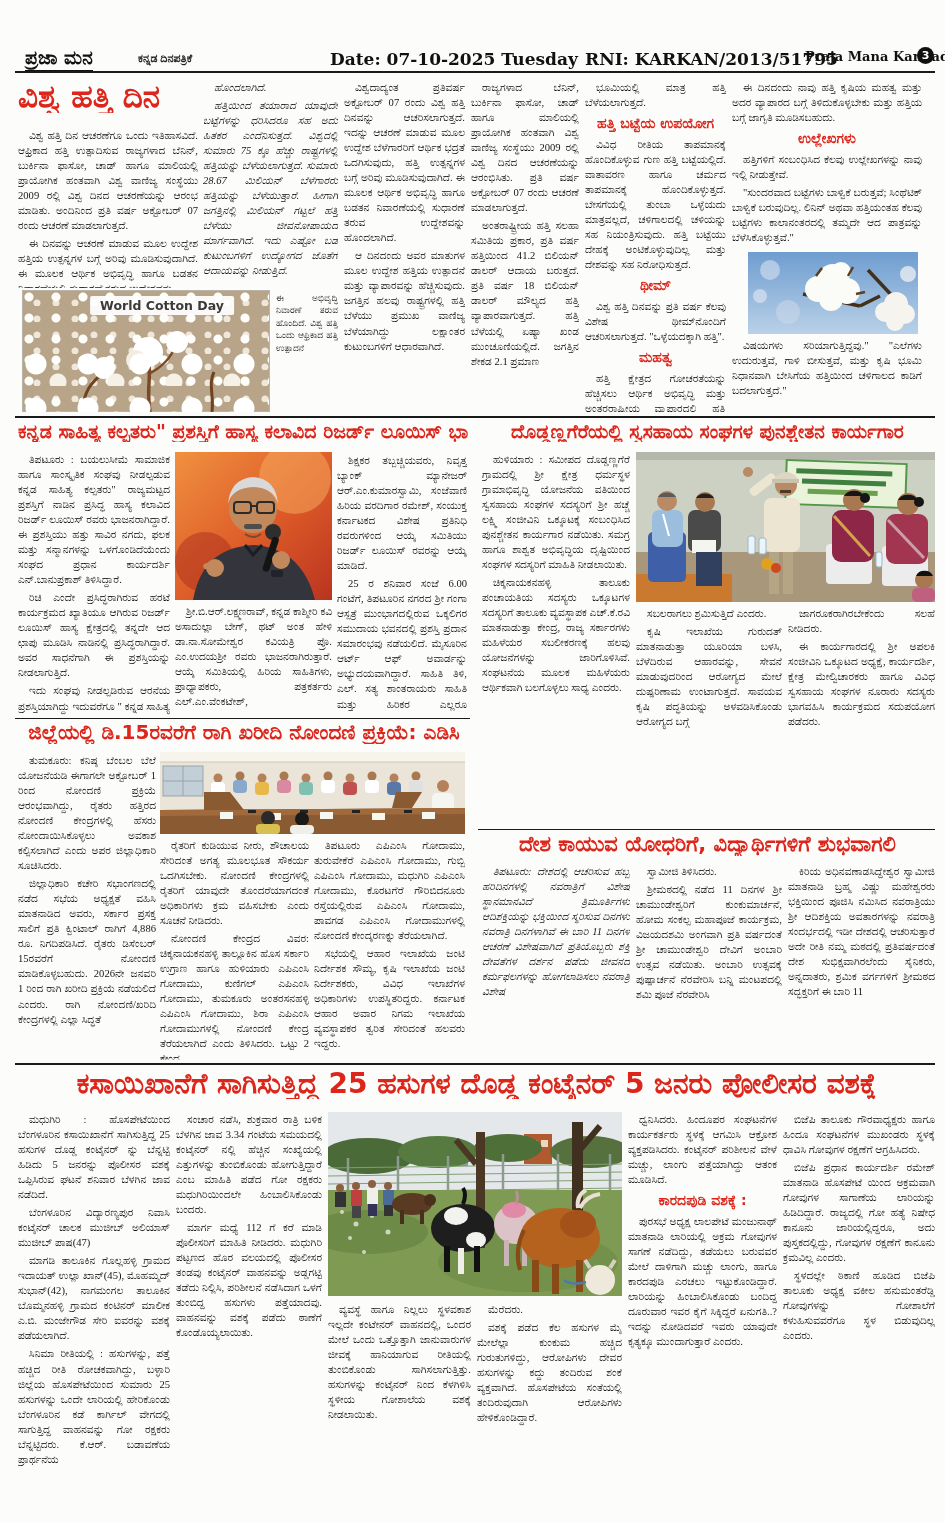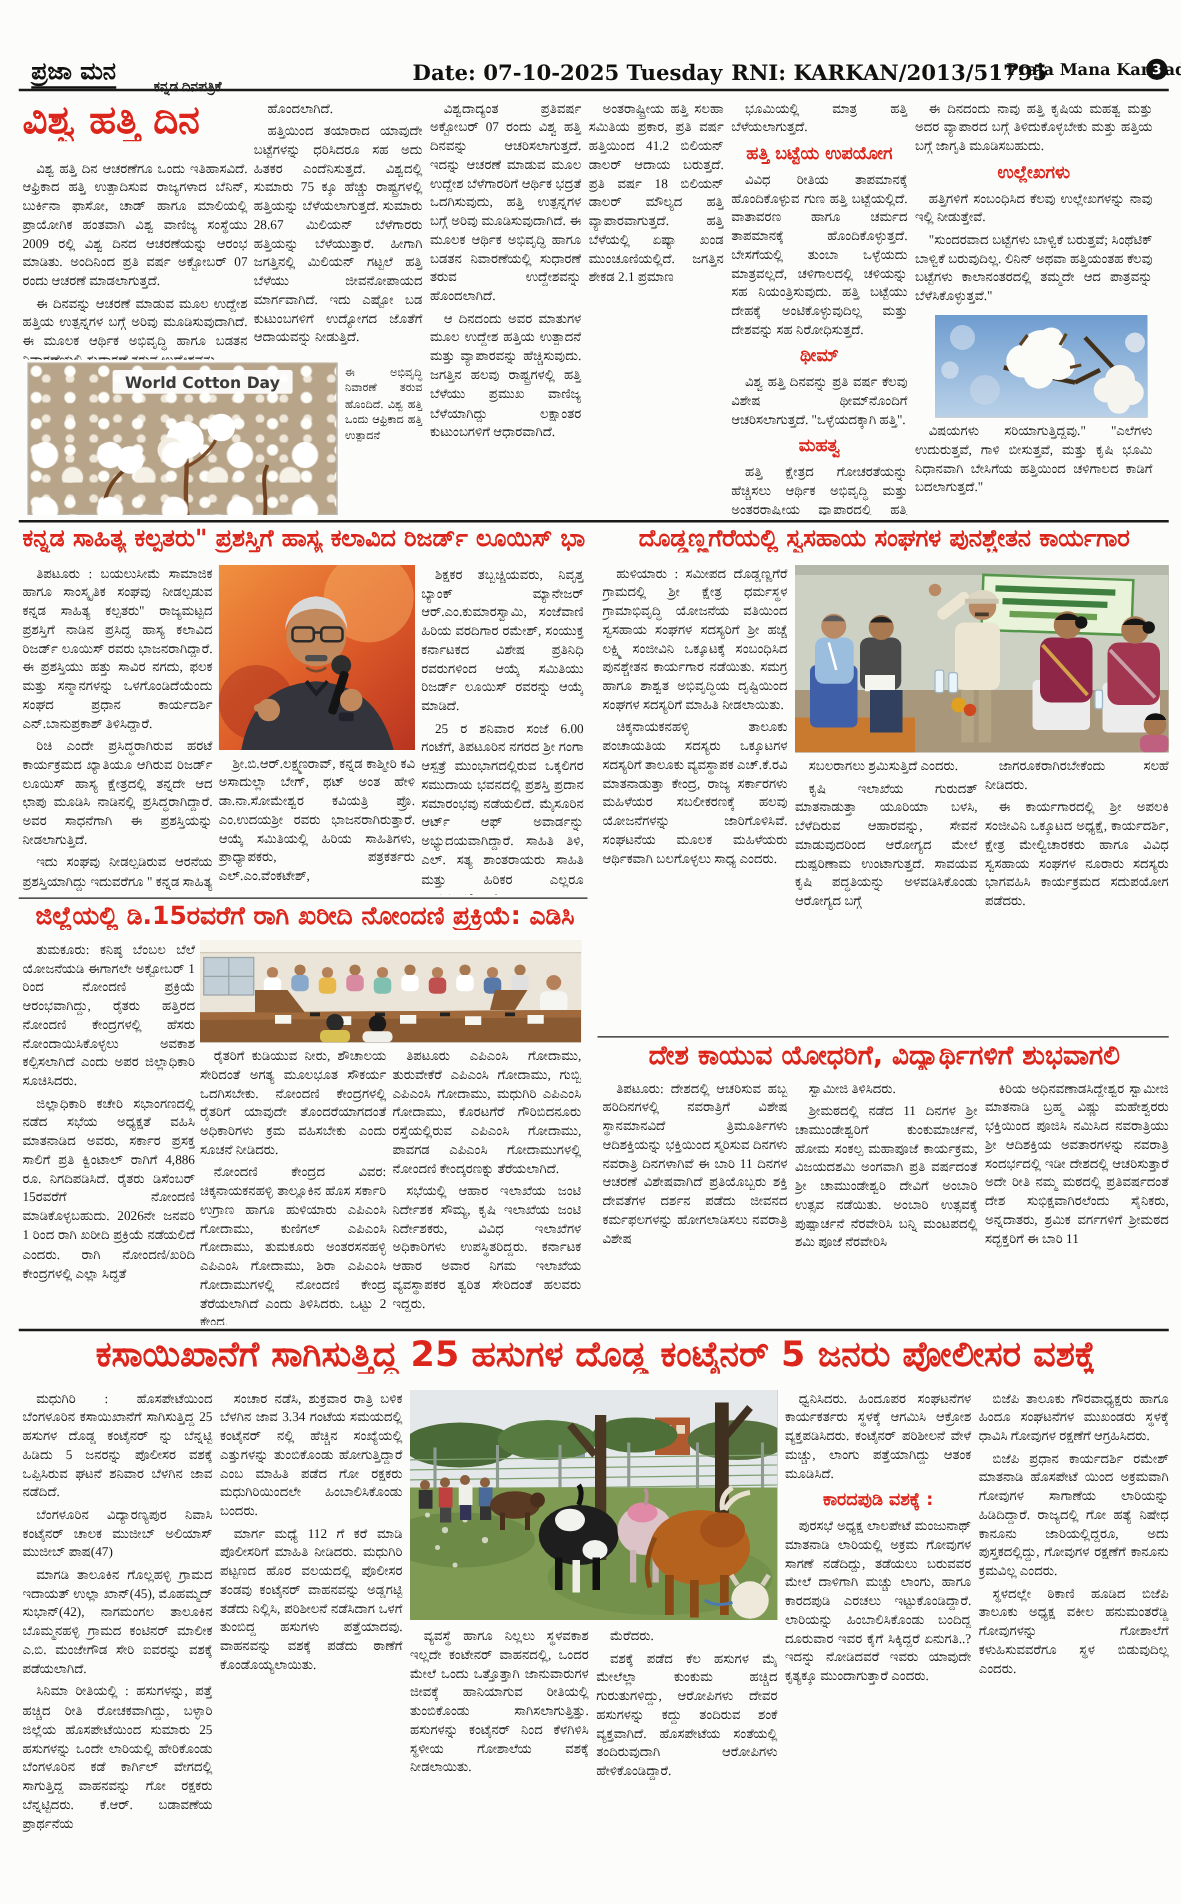--- a/index.html
+++ b/index.html
@@ -46,21 +46,21 @@
     background-size:52px 44px,58px 38px;}
   .wcd-label{position:absolute;top:6px;left:50%;transform:translateX(-50%);
     background:rgba(255,255,255,.93);color:#3a3a3a;font-family:"DejaVu Sans",sans-serif;
     font-weight:bold;font-size:12.5px;padding:2px 10px;border-radius:2px;white-space:nowrap;margin-left:16px;}
 </style>
 </head>
 <body>
 
 <div class="abs" style="left:15px;top:44px;width:920px;height:28px;">
   <span class="abs masthead" style="left:10px;top:2px;">ಪ್ರಜಾ ಮನ</span>
-  <span class="abs tagline" style="left:108px;top:8px;margin-top:12px;">ಕನ್ನಡ ದಿನಪತ್ರಿಕೆ</span>
+  <span class="abs tagline" style="left:123px;top:8px;">ಕನ್ನಡ ದಿನಪತ್ರಿಕೆ</span>
   <span class="abs hmeta" style="left:315px;top:5px;">Date: 07-10-2025 Tuesday</span>
   <span class="abs hmeta" style="left:570px;top:5px;">RNI: KARKAN/2013/51795</span>
   <span class="abs hmeta" style="left:790px;top:5px;font-size:13px;">Praja Mana Kannada daily</span>
   <span class="abs pageno" style="left:902px;top:3px;">3</span>
 </div>
 <div class="abs rule" style="left:15px;top:71px;width:920px;height:2px;"></div>
 
 <div class="abs hl" style="left:18px;top:80px;width:182px;font-size:31px;">ವಿಶ್ವ ಹತ್ತಿ ದಿನ</div>
 <div class="abs col" style="left:18px;top:128px;width:180px;height:160px;">
     <p>ವಿಶ್ವ ಹತ್ತಿ ದಿನ ಆಚರಣೆಗೂ ಒಂದು ಇತಿಹಾಸವಿದೆ. ಆಫ್ರಿಕಾದ ಹತ್ತಿ ಉತ್ಪಾದಿಸುವ ರಾಜ್ಯಗಳಾದ ಬೆನಿನ್, ಬುರ್ಕಿನಾ ಫಾಸೋ, ಚಾಡ್ ಹಾಗೂ ಮಾಲಿಯಲ್ಲಿ ಪ್ರಾಯೋಗಿಕ ಹಂತವಾಗಿ ವಿಶ್ವ ವಾಣಿಜ್ಯ ಸಂಸ್ಥೆಯು 2009 ರಲ್ಲಿ ವಿಶ್ವ ದಿನದ ಆಚರಣೆಯನ್ನು ಆರಂಭ ಮಾಡಿತು. ಅಂದಿನಿಂದ ಪ್ರತಿ ವರ್ಷ ಅಕ್ಟೋಬರ್ 07 ರಂದು ಆಚರಣೆ ಮಾಡಲಾಗುತ್ತದೆ.</p>
@@ -76,29 +76,30 @@
     <circle cx="126" cy="62" r="15" fill="#ffffff"></circle>
       <circle cx="114" cy="70" r="10" fill="#f3ede1"></circle>
     <circle cx="155" cy="52" r="11" fill="#ffffff"></circle>
       <circle cx="82" cy="78" r="11" fill="#ffffff"></circle>
   </svg>
   <div class="cotton-fg"></div>
   <div class="wcd-label">World Cotton Day</div>
 </div>
 <div class="abs col tiny" style="left:276px;top:292px;width:62px;height:120px;">ಈ ಅಭಿವೃದ್ಧಿ ನಿವಾರಣೆ ತರುವ ಹೊಂದಿದೆ. ವಿಶ್ವ ಹತ್ತಿ ಒಂದು ಆಫ್ರಿಕಾದ ಹತ್ತಿ ಉತ್ಪಾದನೆ</div>
 
-<div class="abs col" style="left:203px;top:80px;width:135px;height:206px;">
+<div class="abs col" style="left:203px;top:80px;width:135px;height:206px;font-style:italic;">
     <p>ಹೊಂದಲಾಗಿದೆ.</p>
     <p>ಹತ್ತಿಯಿಂದ ತಯಾರಾದ ಯಾವುದೇ ಬಟ್ಟೆಗಳನ್ನು ಧರಿಸಿದರೂ ಸಹ ಅದು ಹಿತಕರ ಎಂದೆನಿಸುತ್ತದೆ. ವಿಶ್ವದಲ್ಲಿ ಸುಮಾರು 75 ಕ್ಕೂ ಹೆಚ್ಚು ರಾಷ್ಟ್ರಗಳಲ್ಲಿ ಹತ್ತಿಯನ್ನು ಬೆಳೆಯಲಾಗುತ್ತದೆ. ಸುಮಾರು 28.67 ಮಿಲಿಯನ್ ಬೆಳೆಗಾರರು ಹತ್ತಿಯನ್ನು ಬೆಳೆಯುತ್ತಾರೆ. ಹೀಗಾಗಿ ಜಗತ್ತಿನಲ್ಲಿ ಮಿಲಿಯನ್ ಗಟ್ಟಲೆ ಹತ್ತಿ ಬೆಳೆಯು ಜೀವನೋಪಾಯದ ಮಾರ್ಗವಾಗಿದೆ. ಇದು ಎಷ್ಟೋ ಬಡ ಕುಟುಂಬಗಳಿಗೆ ಉದ್ಯೋಗದ ಜೊತೆಗೆ ಆದಾಯವನ್ನು ನೀಡುತ್ತಿದೆ.</p>
   </div>
 <div class="abs col" style="left:344px;top:80px;width:121px;height:332px;">
     <p>ವಿಶ್ವದಾದ್ಯಂತ ಪ್ರತಿವರ್ಷ ಅಕ್ಟೋಬರ್ 07 ರಂದು ವಿಶ್ವ ಹತ್ತಿ ದಿನವನ್ನು ಆಚರಿಸಲಾಗುತ್ತದೆ. ಇದನ್ನು ಆಚರಣೆ ಮಾಡುವ ಮೂಲ ಉದ್ದೇಶ ಬೆಳೆಗಾರರಿಗೆ ಆರ್ಥಿಕ ಭದ್ರತೆ ಒದಗಿಸುವುದು, ಹತ್ತಿ ಉತ್ಪನ್ನಗಳ ಬಗ್ಗೆ ಅರಿವು ಮೂಡಿಸುವುದಾಗಿದೆ. ಈ ಮೂಲಕ ಆರ್ಥಿಕ ಅಭಿವೃದ್ಧಿ ಹಾಗೂ ಬಡತನ ನಿವಾರಣೆಯಲ್ಲಿ ಸುಧಾರಣೆ ತರುವ ಉದ್ದೇಶವನ್ನು ಹೊಂದಲಾಗಿದೆ.</p>
     <p>ಆ ದಿನದಂದು ಅವರ ಮಾತುಗಳ ಮೂಲ ಉದ್ದೇಶ ಹತ್ತಿಯ ಉತ್ಪಾದನೆ ಮತ್ತು ವ್ಯಾಪಾರವನ್ನು ಹೆಚ್ಚಿಸುವುದು. ಜಗತ್ತಿನ ಹಲವು ರಾಷ್ಟ್ರಗಳಲ್ಲಿ ಹತ್ತಿ ಬೆಳೆಯು ಪ್ರಮುಖ ವಾಣಿಜ್ಯ ಬೆಳೆಯಾಗಿದ್ದು ಲಕ್ಷಾಂತರ ಕುಟುಂಬಗಳಿಗೆ ಆಧಾರವಾಗಿದೆ.</p>
   </div>
 <div class="abs col" style="left:471px;top:80px;width:108px;height:332px;">
+    <p>ರಾಜ್ಯಗಳಾದ ಬೆನಿನ್, ಬುರ್ಕಿನಾ ಫಾಸೋ, ಚಾಡ್ ಹಾಗೂ ಮಾಲಿಯಲ್ಲಿ ಪ್ರಾಯೋಗಿಕ ಹಂತವಾಗಿ ವಿಶ್ವ ವಾಣಿಜ್ಯ ಸಂಸ್ಥೆಯು 2009 ರಲ್ಲಿ ವಿಶ್ವ ದಿನದ ಆಚರಣೆಯನ್ನು ಆರಂಭಿಸಿತು. ಪ್ರತಿ ವರ್ಷ ಅಕ್ಟೋಬರ್ 07 ರಂದು ಆಚರಣೆ ಮಾಡಲಾಗುತ್ತದೆ.</p>
     <p>ಅಂತರಾಷ್ಟ್ರೀಯ ಹತ್ತಿ ಸಲಹಾ ಸಮಿತಿಯ ಪ್ರಕಾರ, ಪ್ರತಿ ವರ್ಷ ಹತ್ತಿಯಿಂದ 41.2 ಬಿಲಿಯನ್ ಡಾಲರ್ ಆದಾಯ ಬರುತ್ತದೆ. ಪ್ರತಿ ವರ್ಷ 18 ಬಿಲಿಯನ್ ಡಾಲರ್ ಮೌಲ್ಯದ ಹತ್ತಿ ವ್ಯಾಪಾರವಾಗುತ್ತದೆ. ಹತ್ತಿ ಬೆಳೆಯಲ್ಲಿ ಏಷ್ಯಾ ಖಂಡ ಮುಂಚೂಣಿಯಲ್ಲಿದೆ. ಜಗತ್ತಿನ ಶೇಕಡ 2.1 ಪ್ರಮಾಣ</p>
   </div>
 <div class="abs col" style="left:585px;top:80px;width:141px;height:332px;">
     <p>ಭೂಮಿಯಲ್ಲಿ ಮಾತ್ರ ಹತ್ತಿ ಬೆಳೆಯಲಾಗುತ್ತದೆ.</p>
     <h4>ಹತ್ತಿ ಬಟ್ಟೆಯ ಉಪಯೋಗ</h4>
     <p>ವಿವಿಧ ರೀತಿಯ ತಾಪಮಾನಕ್ಕೆ ಹೊಂದಿಕೊಳ್ಳುವ ಗುಣ ಹತ್ತಿ ಬಟ್ಟೆಯಲ್ಲಿದೆ. ವಾತಾವರಣ ಹಾಗೂ ಚರ್ಮದ ತಾಪಮಾನಕ್ಕೆ ಹೊಂದಿಕೊಳ್ಳುತ್ತದೆ. ಬೇಸಗೆಯಲ್ಲಿ ತುಂಬಾ ಒಳ್ಳೆಯದು ಮಾತ್ರವಲ್ಲದೆ, ಚಳಿಗಾಲದಲ್ಲಿ ಚಳಿಯನ್ನು ಸಹ ನಿಯಂತ್ರಿಸುವುದು. ಹತ್ತಿ ಬಟ್ಟೆಯು ದೇಹಕ್ಕೆ ಅಂಟಿಕೊಳ್ಳುವುದಿಲ್ಲ ಮತ್ತು ದೇಶವನ್ನು ಸಹ ನಿರೋಧಿಸುತ್ತದೆ.</p>
     <h4>ಥೀಮ್</h4>
     <p>ವಿಶ್ವ ಹತ್ತಿ ದಿನವನ್ನು ಪ್ರತಿ ವರ್ಷ ಕೆಲವು ವಿಶೇಷ ಥೀಮ್‌ನೊಂದಿಗೆ ಆಚರಿಸಲಾಗುತ್ತದೆ. "ಒಳ್ಳೆಯದಕ್ಕಾಗಿ ಹತ್ತಿ".</p>
     <h4>ಮಹತ್ವ</h4>
     <p>ಹತ್ತಿ ಕ್ಷೇತ್ರದ ಗೋಚರತೆಯನ್ನು ಹೆಚ್ಚಿಸಲು ಆರ್ಥಿಕ ಅಭಿವೃದ್ಧಿ ಮತ್ತು ಅಂತರರಾಷ್ಟ್ರೀಯ ವ್ಯಾಪಾರದಲ್ಲಿ ಹತ್ತಿ ವಹಿಸುವ ಪಾತ್ರದ ಬಗ್ಗೆ ಜಾಗೃತಿ ಮೂಡಿಸಲು ವಿಶ್ವ ಹತ್ತಿ ದಿನವನ್ನು ಆಚರಿಸಲಾಗುತ್ತದೆ. ಹತ್ತಿ ಮತ್ತು ಹತ್ತಿ ಸಂಬಂಧಿತ ಉತ್ಪನ್ನಗಳ ಬಗ್ಗೆ ಜಾಗೃತಿ ಮೂಡಿಸಲು ಮತ್ತು ಹತ್ತಿಯ ಅಂತರಾಷ್ಟ್ರೀಯ ವ್ಯಾಪಾರವನ್ನು, ಉತ್ತೇಜಿಸಲು ಈ ದಿನವನ್ನು, ವಾರ್ಷಿಕವಾಗಿ ಆಚರಿಸಲಾಗುತ್ತದೆ.</p>
@@ -356,21 +357,21 @@
     <p>ರೈತರಿಗೆ ಕುಡಿಯುವ ನೀರು, ಶೌಚಾಲಯ ಸೇರಿದಂತೆ ಅಗತ್ಯ ಮೂಲಭೂತ ಸೌಕರ್ಯ ಒದಗಿಸಬೇಕು. ನೋಂದಣಿ ಕೇಂದ್ರಗಳಲ್ಲಿ ರೈತರಿಗೆ ಯಾವುದೇ ತೊಂದರೆಯಾಗದಂತೆ ಅಧಿಕಾರಿಗಳು ಕ್ರಮ ವಹಿಸಬೇಕು ಎಂದು ಸೂಚನೆ ನೀಡಿದರು.</p>
     <p>ನೋಂದಣಿ ಕೇಂದ್ರದ ವಿವರ: ಚಿಕ್ಕನಾಯಕನಹಳ್ಳಿ ತಾಲ್ಲೂಕಿನ ಹೊಸ ಸರ್ಕಾರಿ ಉಗ್ರಾಣ ಹಾಗೂ ಹುಳಿಯಾರು ಎಪಿಎಂಸಿ ಗೋದಾಮು, ಕುಣಿಗಲ್ ಎಪಿಎಂಸಿ ಗೋದಾಮು, ತುಮಕೂರು ಅಂತರಸನಹಳ್ಳಿ ಎಪಿಎಂಸಿ ಗೋದಾಮು, ಶಿರಾ ಎಪಿಎಂಸಿ ಗೋದಾಮುಗಳಲ್ಲಿ ನೋಂದಣಿ ಕೇಂದ್ರ ತೆರೆಯಲಾಗಿದೆ ಎಂದು ತಿಳಿಸಿದರು. ಒಟ್ಟು 2 ಕೇಂದ್ರ,</p>
   </div>
 <div class="abs col" style="left:314px;top:838px;width:151px;height:222px;">
     <p>ತಿಪಟೂರು ಎಪಿಎಂಸಿ ಗೋದಾಮು, ತುರುವೇಕೆರೆ ಎಪಿಎಂಸಿ ಗೋದಾಮು, ಗುಬ್ಬಿ ಎಪಿಎಂಸಿ ಗೋದಾಮು, ಮಧುಗಿರಿ ಎಪಿಎಂಸಿ ಗೋದಾಮು, ಕೊರಟಗೆರೆ ಗೌರಿಬಿದನೂರು ರಸ್ತೆಯಲ್ಲಿರುವ ಎಪಿಎಂಸಿ ಗೋದಾಮು, ಪಾವಗಡ ಎಪಿಎಂಸಿ ಗೋದಾಮುಗಳಲ್ಲಿ ನೋಂದಣಿ ಕೇಂದ್ಕರಣಕ್ನು ತೆರೆಯಲಾಗಿದೆ.</p>
     <p>ಸಭೆಯಲ್ಲಿ ಆಹಾರ ಇಲಾಖೆಯ ಜಂಟಿ ನಿರ್ದೇಶಕ ಸೌಮ್ಯ, ಕೃಷಿ ಇಲಾಖೆಯ ಜಂಟಿ ನಿರ್ದೇಶಕರು, ವಿವಿಧ ಇಲಾಖೆಗಳ ಅಧಿಕಾರಿಗಳು ಉಪಸ್ಥಿತರಿದ್ದರು. ಕರ್ನಾಟಕ ಆಹಾರ ಅವಾರ ನಿಗಮ ಇಲಾಖೆಯ ವ್ಯವಸ್ಥಾಪಕರ ತ್ವರಿತ ಸೇರಿದಂತೆ ಹಲವರು ಇದ್ದರು.</p>
   </div>
 
 <div class="abs rule" style="left:478px;top:829px;width:457px;height:1px;"></div>
 <div class="abs hl center" style="left:480px;top:833px;width:455px;font-size:21px;">ದೇಶ ಕಾಯುವ ಯೋಧರಿಗೆ, ವಿದ್ಯಾರ್ಥಿಗಳಿಗೆ ಶುಭವಾಗಲಿ</div>
-<div class="abs col" style="left:482px;top:864px;width:148px;height:198px;">
+<div class="abs col" style="left:482px;top:864px;width:148px;height:198px;font-style:italic;">
     <p>ತಿಪಟೂರು: ದೇಶದಲ್ಲಿ ಆಚರಿಸುವ ಹಬ್ಬ ಹರಿದಿನಗಳಲ್ಲಿ ನವರಾತ್ರಿಗೆ ವಿಶೇಷ ಸ್ಥಾನಮಾನವಿದೆ ತ್ರಿಮೂರ್ತಿಗಳು ಆದಿಶಕ್ತಿಯನ್ನು ಭಕ್ತಿಯಿಂದ ಸ್ಮರಿಸುವ ದಿನಗಳು ನವರಾತ್ರಿ ದಿನಗಳಾಗಿವೆ ಈ ಬಾರಿ 11 ದಿನಗಳ ಆಚರಣೆ ವಿಶೇಷವಾಗಿದೆ ಪ್ರತಿಯೊಬ್ಬರು ಶಕ್ತಿ ದೇವತೆಗಳ ದರ್ಶನ ಪಡೆದು ಜೀವನದ ಕರ್ಮಫಲಗಳನ್ನು ಹೋಗಲಾಡಿಸಲು ನವರಾತ್ರಿ ವಿಶೇಷ</p>
   </div>
 <div class="abs col" style="left:636px;top:864px;width:146px;height:198px;">
     <p>ಸ್ವಾಮೀಜಿ ತಿಳಿಸಿದರು.</p>
     <p>ಶ್ರೀಮಠದಲ್ಲಿ ನಡೆದ 11 ದಿನಗಳ ಶ್ರೀ ಚಾಮುಂಡೇಶ್ವರಿಗೆ ಕುಂಕುಮಾರ್ಚನೆ, ಹೋಮ ಸಂಕಲ್ಪ ಮಹಾಪೂಜೆ ಕಾರ್ಯಕ್ರಮ, ವಿಜಯದಶಮಿ ಅಂಗವಾಗಿ ಪ್ರತಿ ವರ್ಷದಂತೆ ಶ್ರೀ ಚಾಮುಂಡೇಶ್ವರಿ ದೇವಿಗೆ ಅಂಬಾರಿ ಉತ್ಸವ ನಡೆಯಿತು. ಅಂಬಾರಿ ಉತ್ಸವಕ್ಕೆ ಪುಷ್ಪಾರ್ಚನೆ ನೆರವೇರಿಸಿ ಬನ್ನಿ ಮಂಟಪದಲ್ಲಿ ಶಮಿ ಪೂಜೆ ನೆರವೇರಿಸಿ</p>
   </div>
 <div class="abs col" style="left:788px;top:864px;width:147px;height:198px;">
     <p>ಕಿರಿಯ ಅಧಿನವಣಾಡಸಿದ್ದೇಶ್ವರ ಸ್ವಾಮೀಜಿ ಮಾತನಾಡಿ ಬ್ರಹ್ಮ ವಿಷ್ಣು ಮಹೇಶ್ವರರು ಭಕ್ತಿಯಿಂದ ಪೂಜಿಸಿ ನಮಿಸಿದ ನವರಾತ್ರಿಯು ಶ್ರೀ ಆದಿಶಕ್ತಿಯ ಅವತಾರಗಳನ್ನು ನವರಾತ್ರಿ ಸಂದರ್ಭದಲ್ಲಿ ಇಡೀ ದೇಶದಲ್ಲಿ ಆಚರಿಸುತ್ತಾರೆ ಅದೇ ರೀತಿ ನಮ್ಮ ಮಠದಲ್ಲಿ ಪ್ರತಿವರ್ಷದಂತೆ ದೇಶ ಸುಭಿಕ್ಷವಾಗಿರಲೆಂದು ಸೈನಿಕರು, ಅನ್ನದಾತರು, ಶ್ರಮಿಕ ವರ್ಗಗಳಿಗೆ ಶ್ರೀಮಠದ ಸದ್ಭಕ್ತರಿಗೆ ಈ ಬಾರಿ 11</p>
   </div>
 

